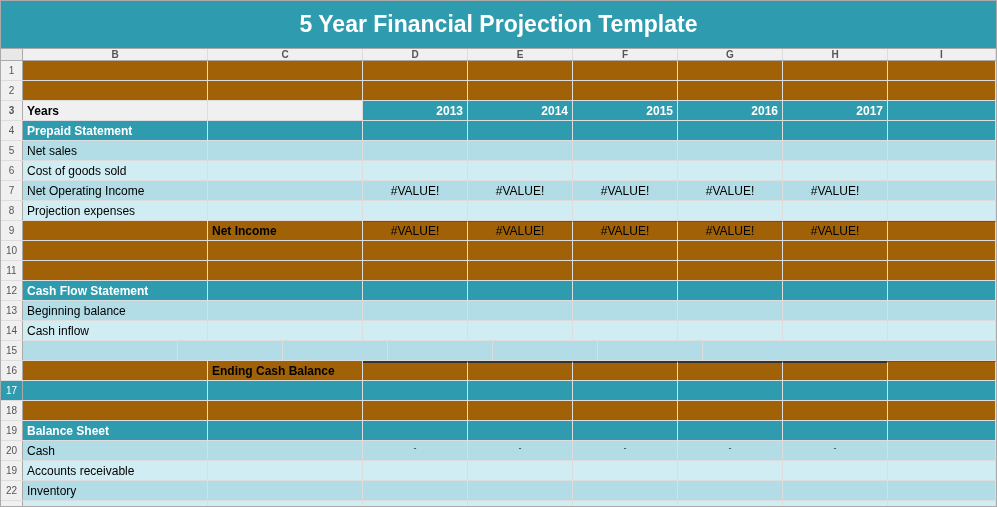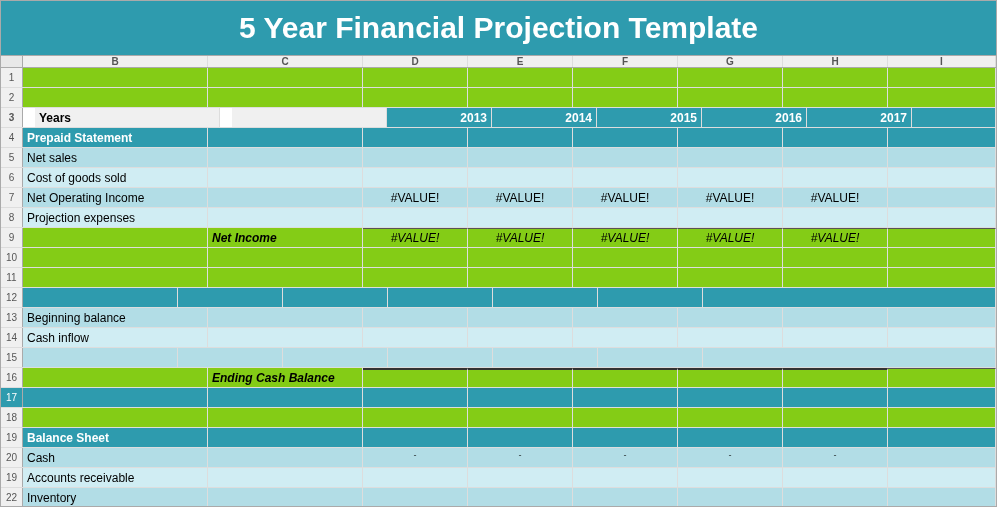--- a/index.html
+++ b/index.html
@@ -17,21 +17,21 @@
       height: 507px;
       border: 1px solid #aaa;
       display: flex;
       flex-direction: column;
     }
 
     .title-row {
       background: #2e9bae;
       color: white;
       text-align: center;
-      font-size: 30px;
+      font-size: 23px;
       font-weight: bold;
       padding: 10px 0;
       border-bottom: 1px solid #aaa;
     }
 
     .grid-area {
       display: flex;
       flex-direction: row;
       flex: 1;
       overflow: hidden;
@@ -140,27 +140,25 @@
 
     .bg-light-teal {
       background: #b2dde6;
     }
 
     .bg-lighter-teal {
       background: #d0edf3;
     }
 
     .bg-white {
-      background: #84cc16;
-      font-style: italic;
+      background: #a16207;
     }
 
     .bg-header-gray {
       background: #f0f0f0;
-      margin-left: 12px;
     }
 
     
     .bold {
       font-weight: bold;
     }
 
     
     .years-row .cell {
       font-weight: bold;
@@ -348,20 +346,21 @@
           <div class="cell col-d bg-white"></div>
           <div class="cell col-e bg-white"></div>
           <div class="cell col-f bg-white"></div>
           <div class="cell col-g bg-white"></div>
           <div class="cell col-h bg-white"></div>
           <div class="cell col-i bg-white"></div>
         </div>
 
         <div class="data-row">
           <div class="cell col-a">12</div>
+          <div class="cell col-b bg-teal bold">Cash Flow Statement</div>
           <div class="cell col-c bg-teal"></div>
           <div class="cell col-d bg-teal"></div>
           <div class="cell col-e bg-teal"></div>
           <div class="cell col-f bg-teal"></div>
           <div class="cell col-g bg-teal"></div>
           <div class="cell col-h bg-teal"></div>
           <div class="cell col-i bg-teal"></div>
         </div>
 
         <div class="data-row">

